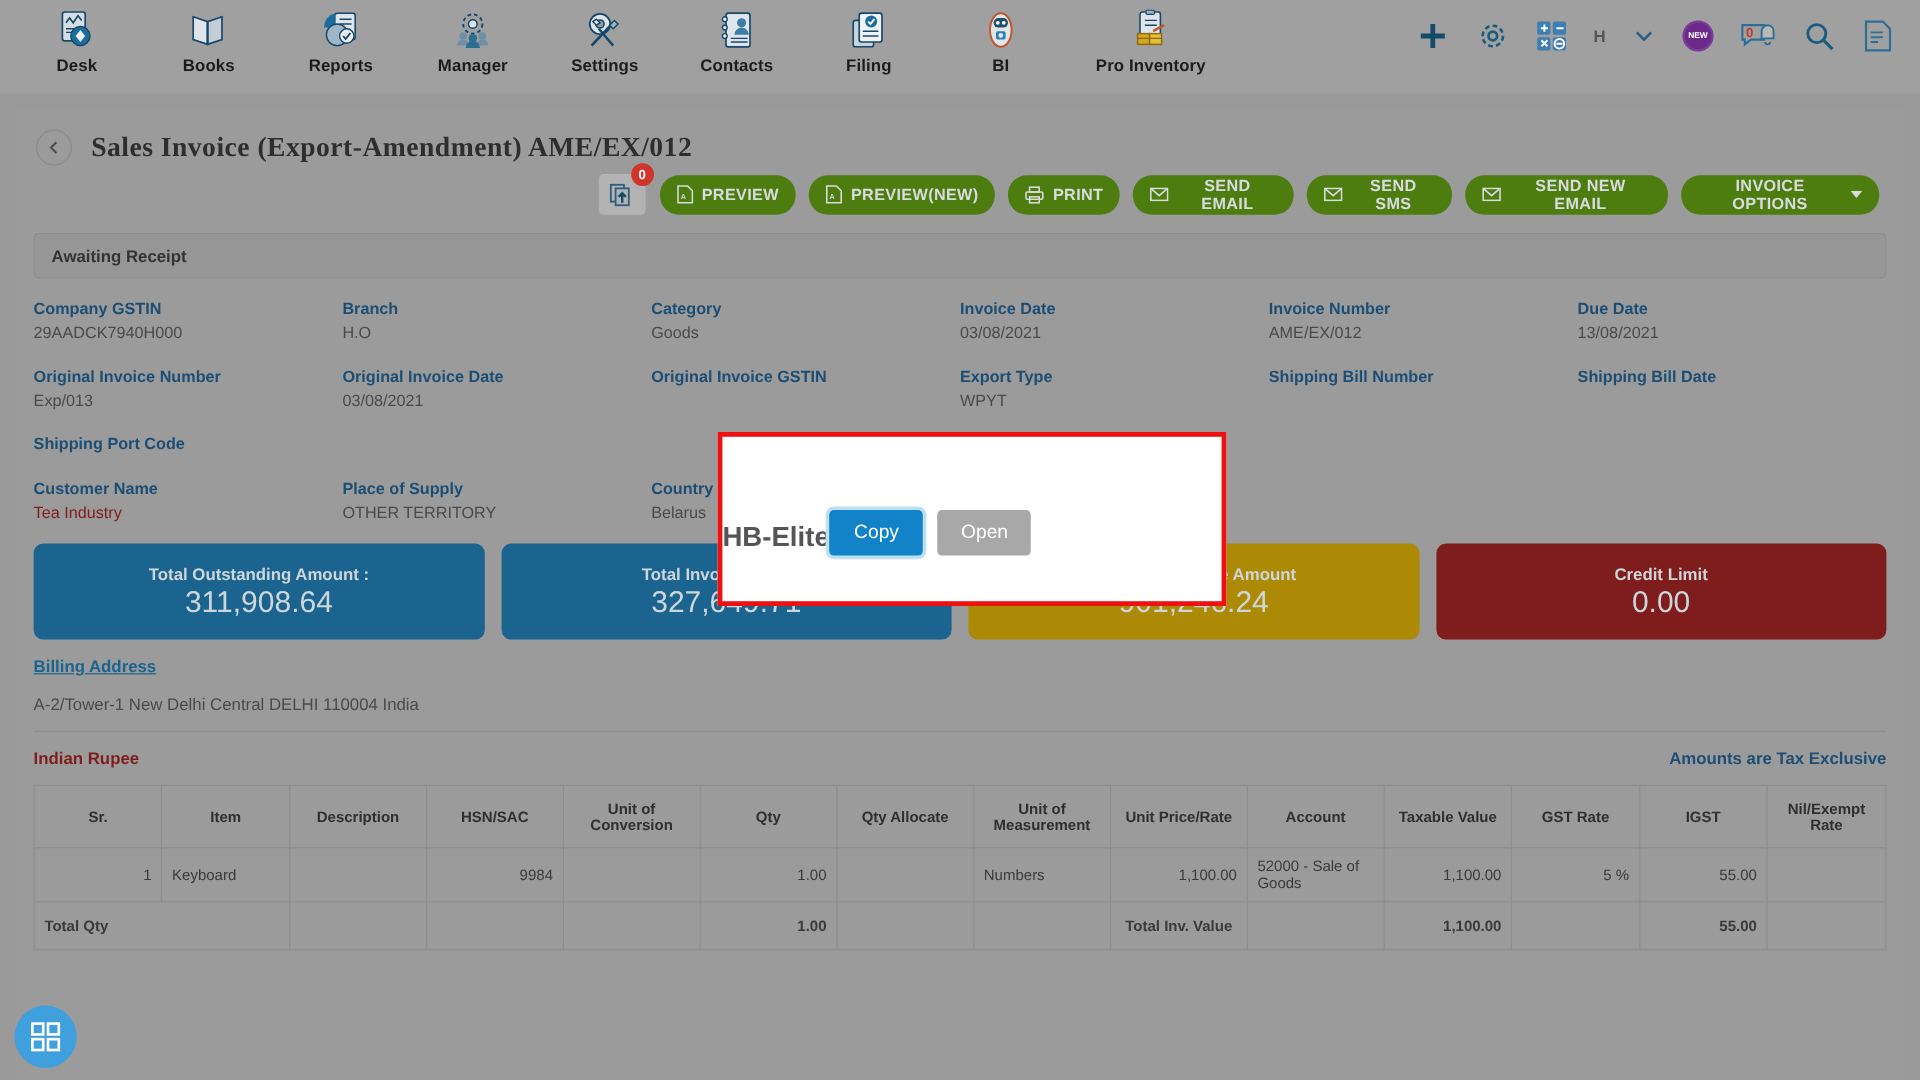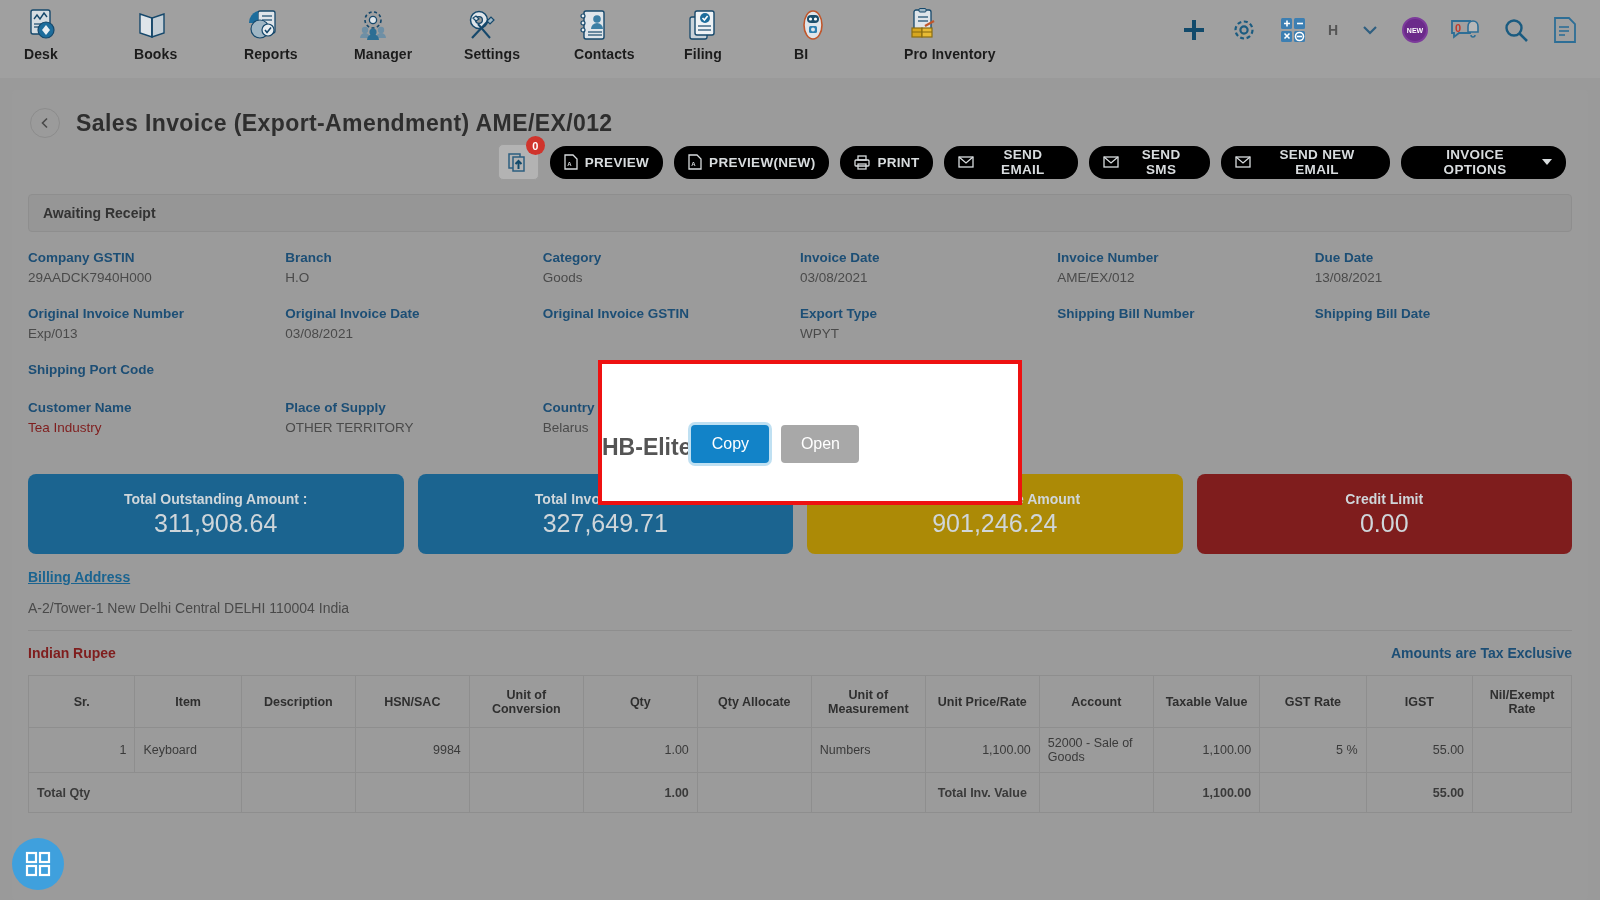--- a/index.html
+++ b/index.html
@@ -14,21 +14,21 @@
 
   
   .topnav {
     position: relative; height: 78px; width: 100%;
     background: #a0a0a0;
     display: flex; align-items: flex-start;
   }
   .nav-modules { display: flex; align-items: flex-start; padding-left: 24px; gap: 30px; }
   .nav-mod {
     width: 80px; display: flex; flex-direction: column;
-    align-items: flex-start; gap: 2px; padding-top: 6px; cursor: pointer;
+    align-items: center; gap: 2px; padding-top: 6px; cursor: pointer;
   }
   .nav-mod .glyph { width: 38px; height: 38px; display:flex; align-items:center; justify-content:center; }
   .nav-mod .lbl {
     font-size: 14px; color: #1c1c1c; font-weight: 700;
     letter-spacing: .1px; white-space: nowrap;
   }
   .nav-mod.wide { width: 110px; }
   .nav-right {
     margin-left: auto; display: flex; align-items: center;
     gap: 22px; padding-right: 22px; height: 60px;
@@ -58,40 +58,40 @@
   }
 
   .title-row { display:flex; align-items:center; gap:16px; padding: 18px 0 0 18px; }
   .back-btn {
     width: 30px; height: 30px; border-radius: 50%;
     border: 1px solid #8c8c8c; color:#4a4a4a;
     display:flex; align-items:center; justify-content:center;
     font-size: 16px; cursor:pointer; background: transparent;
   }
   .page-title {
-    font-family: Liberation Sans, sans-serif;
+    font-family: Liberation Serif, serif;
     font-size: 23px; font-weight: 700; color: #2e2e2e; letter-spacing: .4px;
   }
 
   .actions-row {
     display:flex; align-items:center; justify-content:flex-start;
     gap: 11px; padding: 6px 22px 0 486px;
   }
   .upload-btn {
     position: relative; width: 42px; height: 36px; border-radius: 5px;
     background: #b3b3b3; border: 1px solid #9c9c9c;
     display:flex; align-items:center; justify-content:center; cursor:pointer;
   }
   .upload-badge {
     position:absolute; top:-9px; right:-7px; width: 19px; height: 19px;
     background:#d0342c; color:#fff; border-radius:50%;
     font-size: 11px; font-weight:700; display:flex; align-items:center; justify-content:center;
   }
   .btn {
-    background: #000000; color: #d8dcde; border: none; border-radius: 16px;
+    background: #4d7c0f; color: #d8dcde; border: none; border-radius: 16px;
     height: 33px; padding: 0 14px; font-size: 13.5px; font-weight: 700;
     letter-spacing: .3px; display:flex; align-items:center; gap:7px; cursor:pointer;
     font-family: "Liberation Sans", sans-serif;
   }
   .btn .ic { display:flex; align-items:center; }
 
   
   .status-bar {
     margin: 14px 16px 0 16px; height: 38px; background: #969696;
     border: 1px solid #8e8e8e; border-radius: 4px;
@@ -106,21 +106,21 @@
     font-size: 13.5px; font-weight: 700; color: #1c4e75; margin-bottom: 5px;
     white-space: nowrap;
   }
   .fcell .fvalue { font-size: 13.5px; color: #4a4a4a; }
   .fcell .fvalue.link { color: #7f1d1d; }
 
   
   .cards { display: flex; gap: 14px; padding: 8px 16px 0 16px; }
   .card {
     flex: 1; height: 80px; border-radius: 8px; color: #cfd6da;
-    display:flex; flex-direction:column; align-items:center; justify-content:center; gap: 2px; margin-top: 21px;
+    display:flex; flex-direction:column; align-items:center; justify-content:center; gap: 2px;
   }
   .card .ctitle { font-size: 14px; font-weight: 700; }
   .card .cval { font-size: 25px; font-weight: 400; }
   .card.blue  { background: #1b6490; }
   .card.gold  { background: #ac8a06; }
   .card.green { background: #7f1d1d; }
 
   
   .billing { padding: 14px 16px 0 16px; }
   .billing a {

